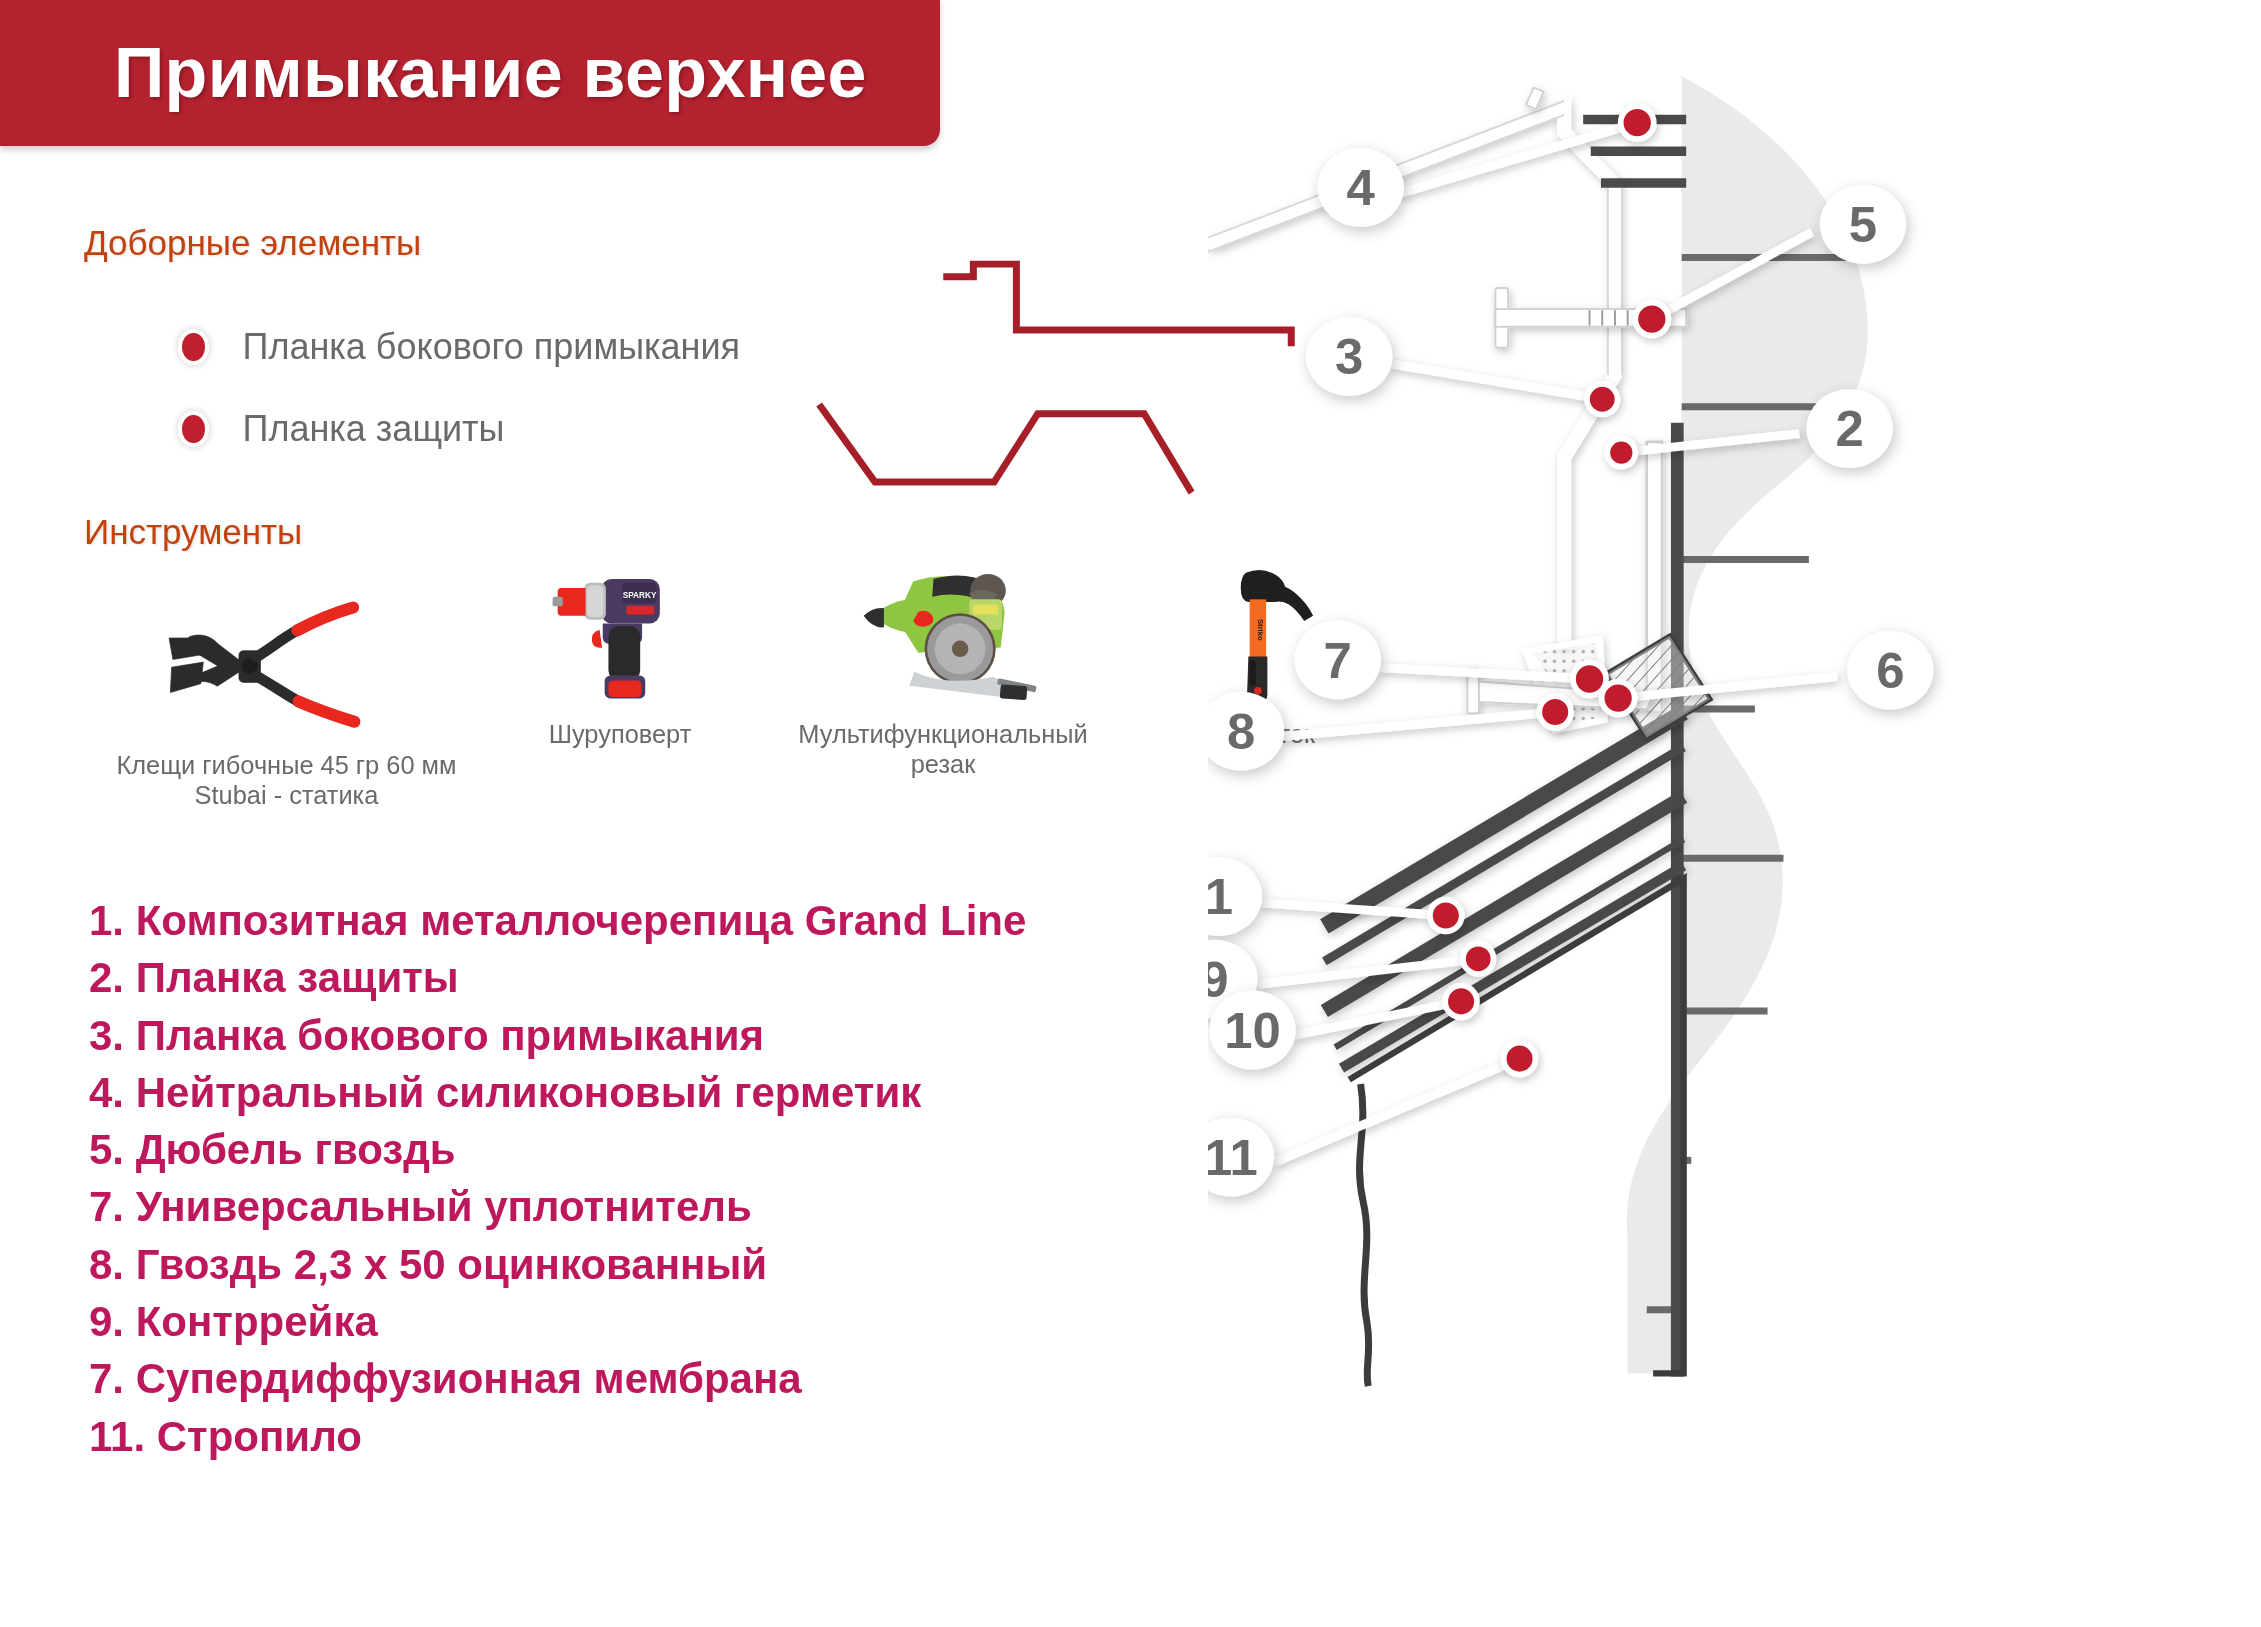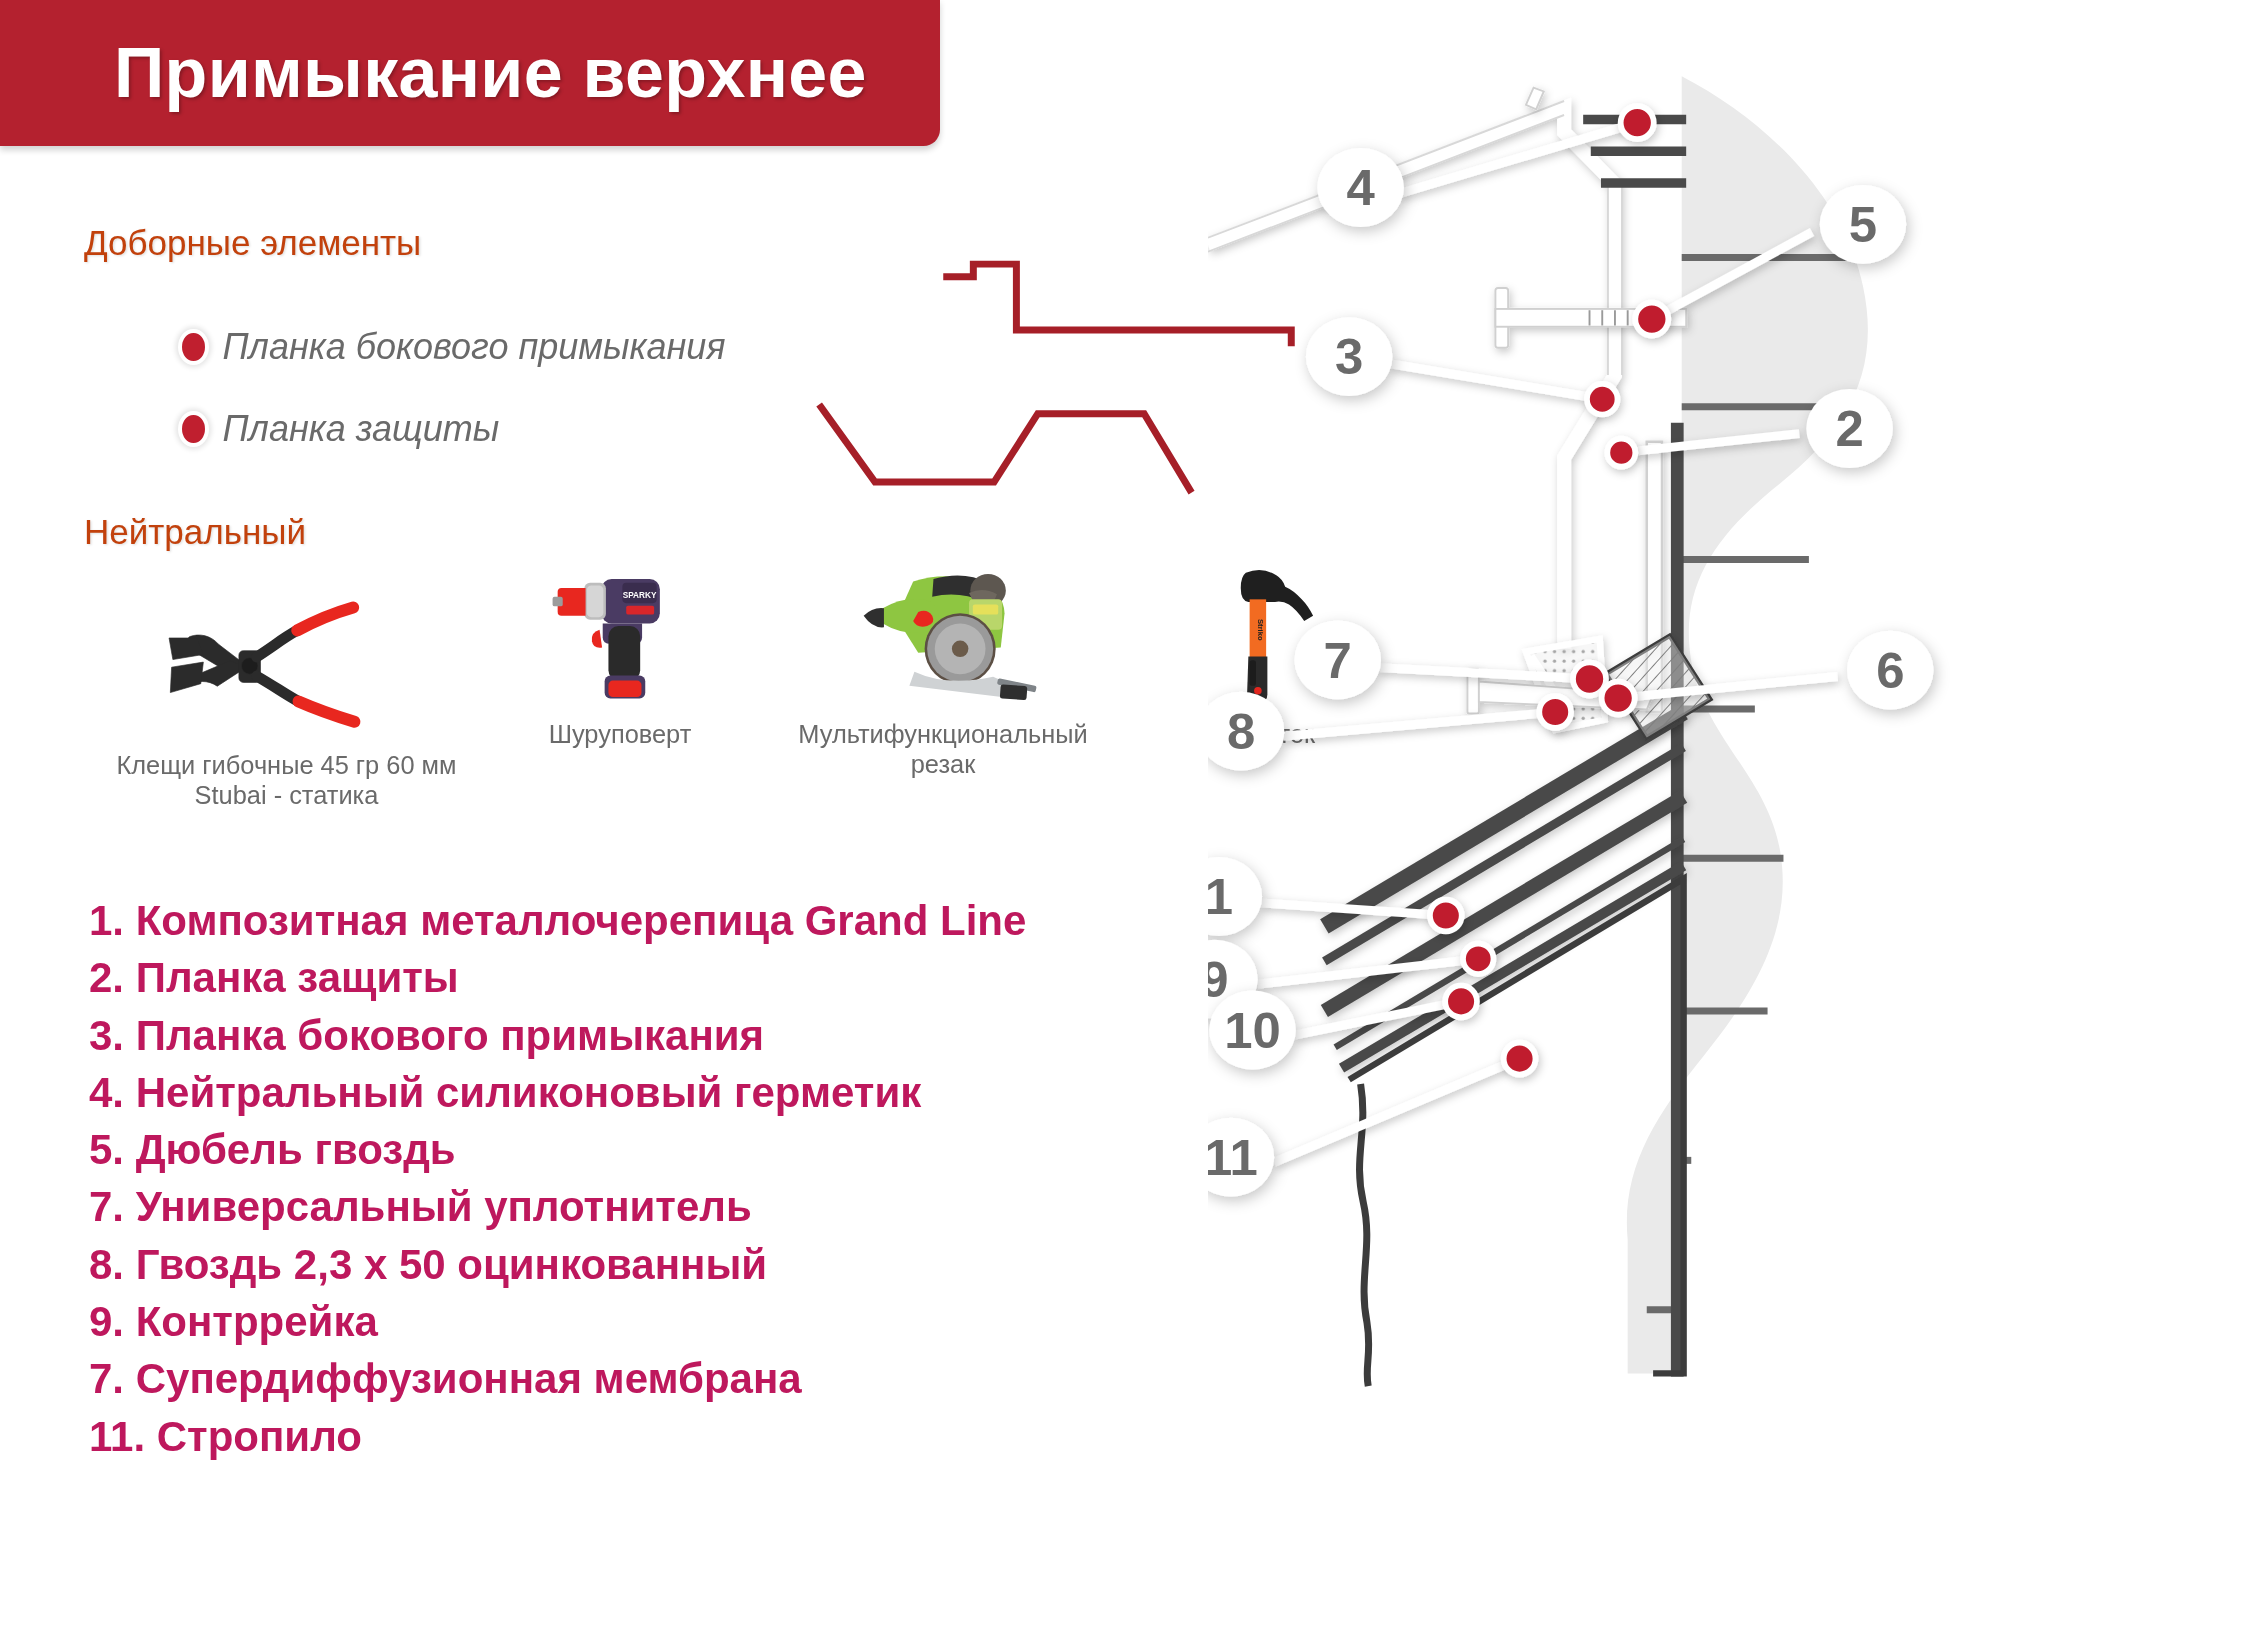--- a/index.html
+++ b/index.html
@@ -14,21 +14,21 @@
       font-size:70px;letter-spacing:0.3px;white-space:nowrap;
       text-shadow:1.9px 1.9px 3.2px rgba(0,0,0,.25);}
 
   
   .sec-head{position:absolute;color:#c2410c;font-weight:normal;font-size:35px;
       white-space:nowrap;text-shadow:1.3px 1.3px 2.5px rgba(0,0,0,.13);}
   #head-dobor{left:84px;top:223px;}
   #head-tools{left:84px;top:512px;}
 
   
-  .bullet-row{position:absolute;display:flex;align-items:center;gap:14px;font-style:italic;}
+  .bullet-row{position:absolute;display:flex;align-items:center;gap:34px;}
   #bullet-0{left:178px;top:326px;}
   #bullet-1{left:178px;top:408px;}
   .bullet-dot{width:30.5px;height:36px;border-radius:50%;background:#c01f2f;
       border:4.5px solid #fff;box-sizing:border-box;
       box-shadow:0 0 5.7px 2.5px rgba(0,0,0,.10);flex:none;}
   .bullet-label{color:#6a6a6a;font-size:36px;font-weight:500;white-space:nowrap;}
 
   
   #profile-a{position:absolute;left:941px;top:254px;width:356px;height:114px;}
   #profile-b{position:absolute;left:814px;top:401px;width:445px;height:95px;}
@@ -75,21 +75,21 @@
     <path d="M8,36 L50,36 L50,16 L118,16 L118,120 L552,120 L552,140" fill="none" stroke="#a61f28" stroke-width="11" stroke-linecap="square"></path>
   </svg>
 </div>
 
 <div id="profile-b">
   <svg width="445" height="95" viewBox="0 0 700 150">
     <path d="M10,10 L95,128 L283,128 L352,20 L520,20 L592,140" fill="none" stroke="#a61f28" stroke-width="11" stroke-linejoin="miter" stroke-linecap="square"></path>
   </svg>
 </div>
 
-<div class="sec-head" id="head-tools">Нейтральный</div>
+<div class="sec-head" id="head-tools">Инструменты</div>
 
 <div class="tool" id="tool-0">
   <div class="tool-art">
     <svg width="273" height="146" viewBox="0 0 430 230" style="margin:0 auto;display:block;">
       <g stroke="#2b2b2b" fill="#2b2b2b">
         <path d="M62,72 C78,66 96,70 108,84 L150,116 L120,126 L70,96 C58,90 54,80 62,72 Z"></path>
         <path d="M58,150 C72,140 92,140 106,150 L152,120 L126,110 L74,132 C60,138 52,144 58,150 Z"></path>
         <path d="M30,74 L74,74 L84,100 L36,108 Z"></path>
         <path d="M34,120 L84,112 L80,146 L32,160 Z"></path>
         <rect x="140" y="94" width="34" height="50" rx="7"></rect>

